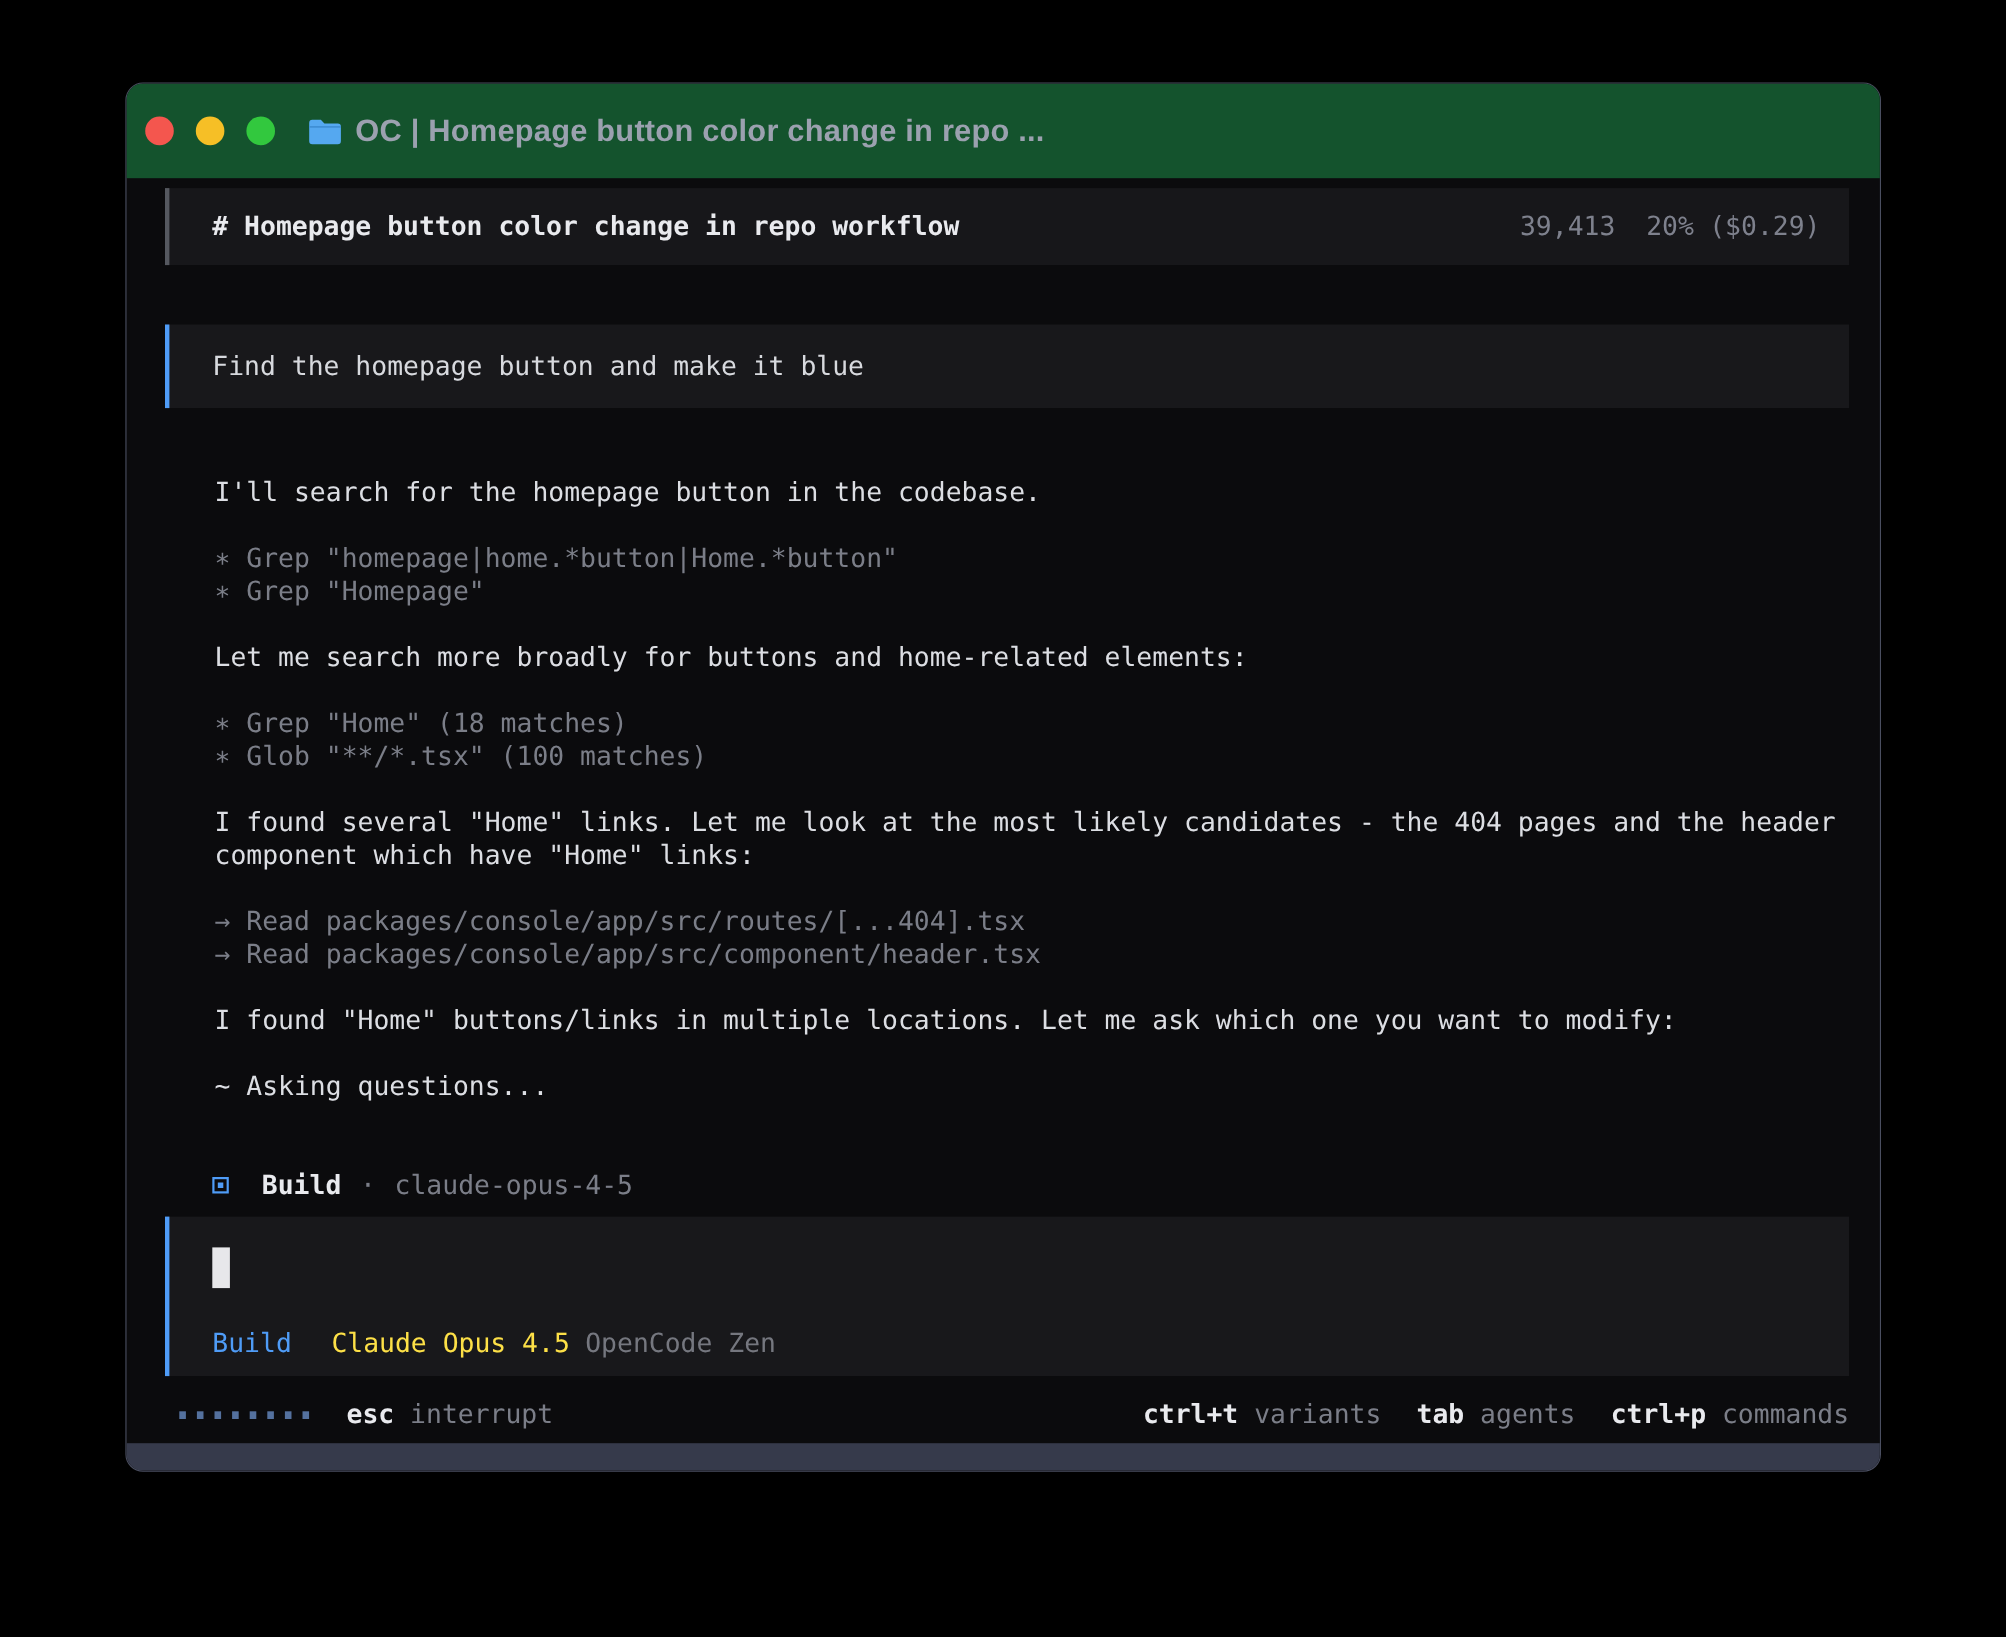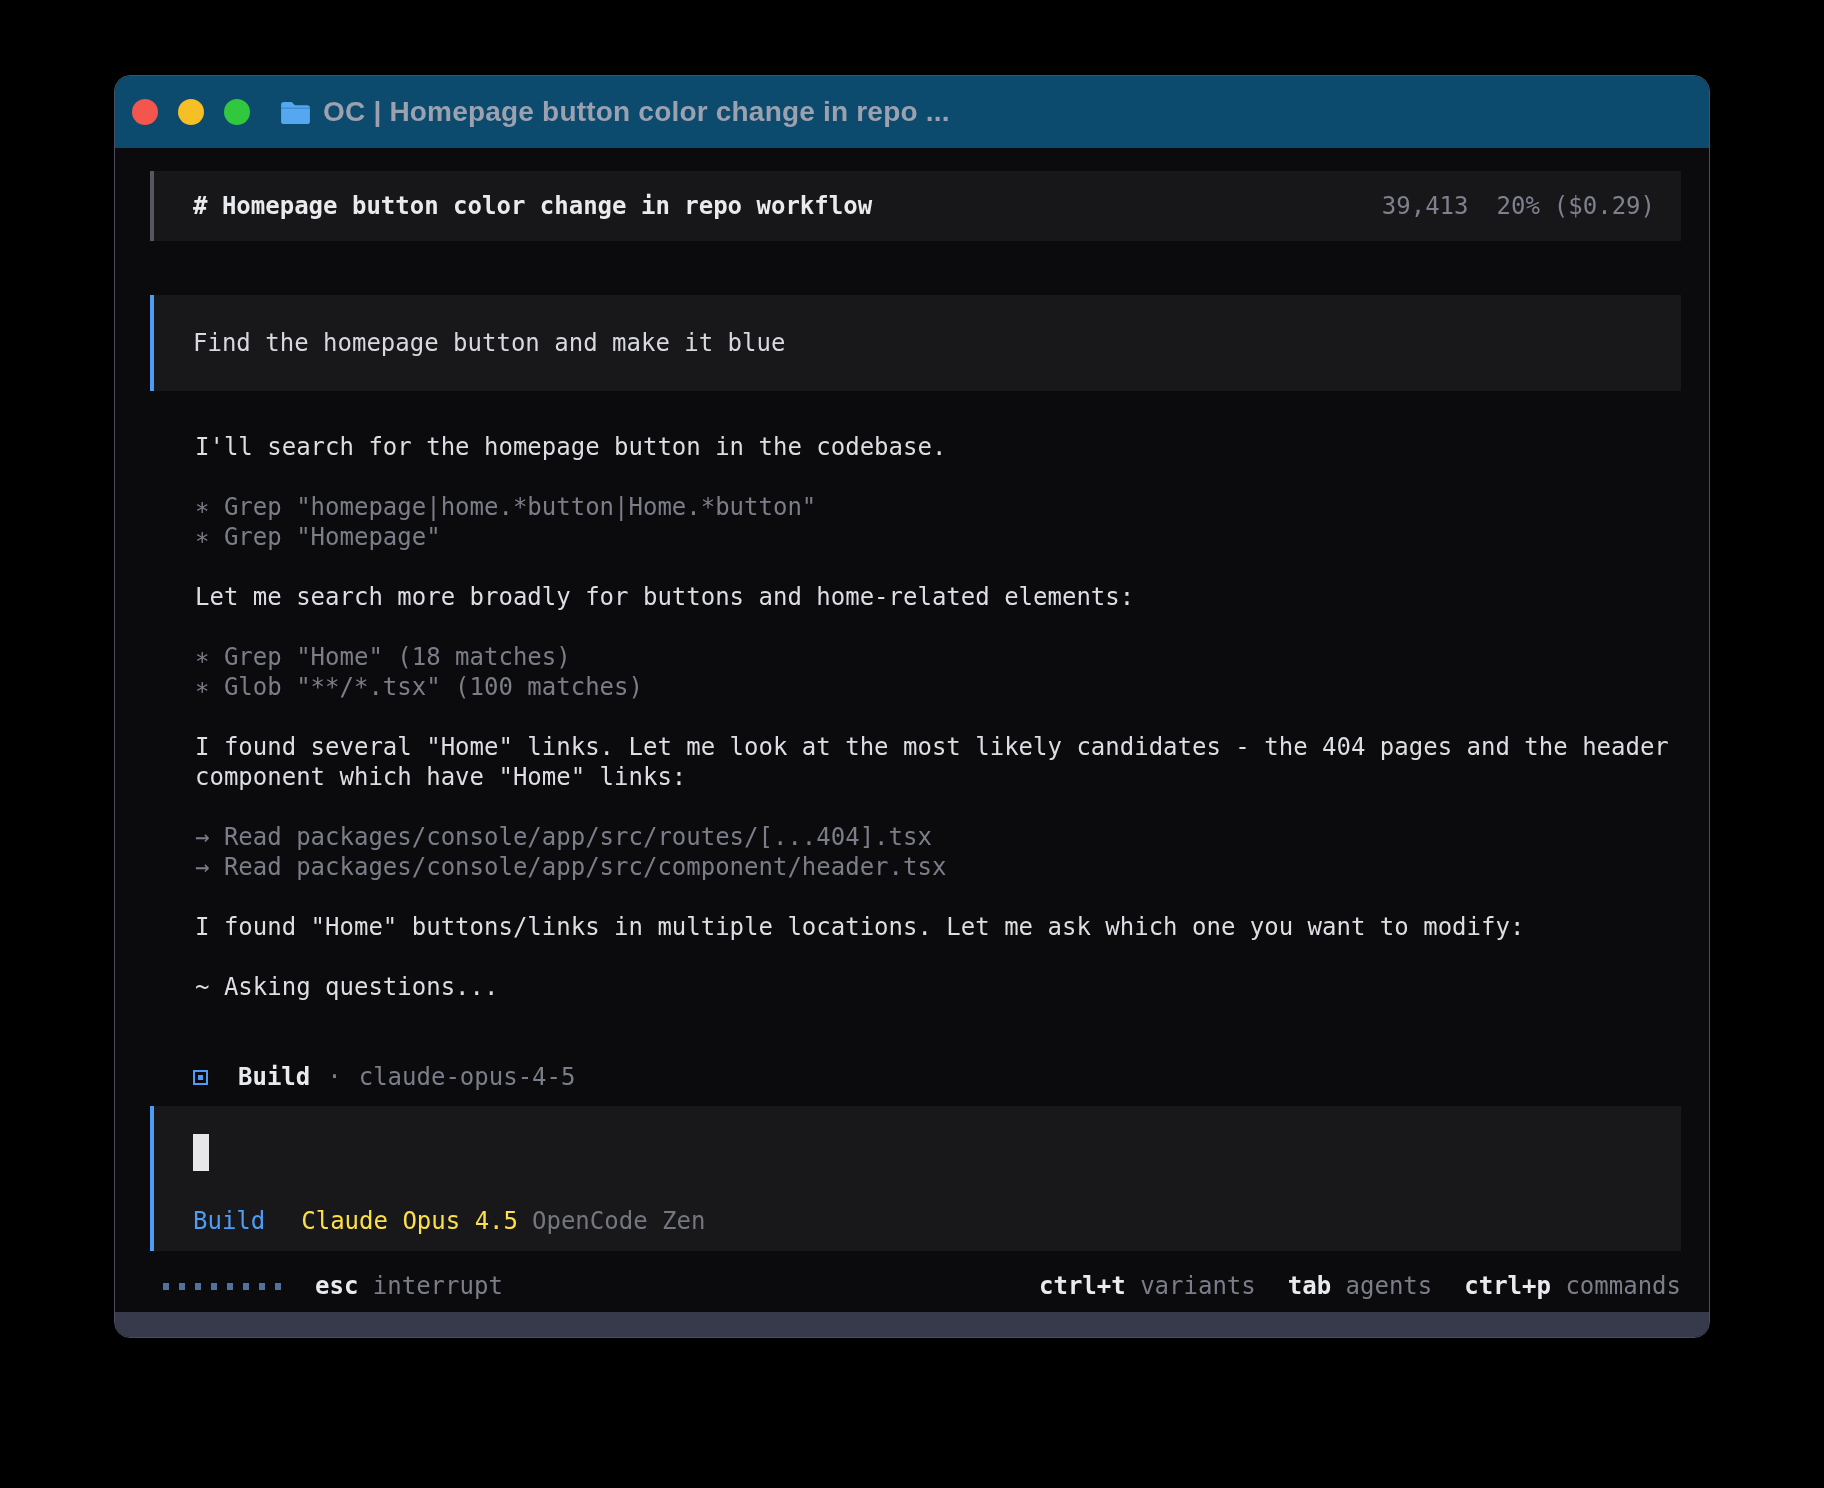--- a/index.html
+++ b/index.html
@@ -4,42 +4,42 @@
 <style>
   * { margin:0; padding:0; box-sizing:border-box; }
   html,body { width:1824px; height:1488px; background:#000; overflow:hidden;
     font-family:"DejaVu Sans Mono", monospace; }
 
   .window { position:absolute; left:114px; top:75px; width:1596px; height:1263px;
     background:#0b0b0d; border-radius:16px; border:1px solid #4a4e60;
     box-shadow:0 20px 60px rgba(0,0,0,.7); overflow:hidden; }
 
   
-  .titlebar { position:absolute; left:0; top:0; right:0; height:72px;
-    background:#0c4a6e; display:flex; align-items:center; }
+  .titlebar { position:absolute; left:0; top:0; right:0; height:86px;
+    background:#14532d; display:flex; align-items:center; }
   .lights { display:flex; gap:20px; margin-left:17px; }
   .light { width:26px; height:26px; border-radius:50%; }
   .light.red { background:#f4564e; }
   .light.yellow { background:#f6bf26; }
   .light.green { background:#32c83e; }
   .folder { margin-left:30px; width:31px; height:25px; }
   .win-title { margin-left:12px; font-family:"Liberation Sans", sans-serif;
     font-weight:700; font-size:28px; color:#9ba1af; letter-spacing:.2px;
     white-space:nowrap; }
 
   
   .header-box { position:absolute; left:35px; top:95px; width:1531px; height:70px;
     background:#17171a; border-left:4px solid #55585f;
     display:flex; align-items:center; padding:0 26px 0 39px; }
   .header-title { font-weight:700; font-size:24px; color:#e9eaee; white-space:nowrap;text-align:right; }
   .header-stats { margin-left:auto; display:flex; align-items:flex-start; gap:14px;
     font-size:24px; color:#7e818d; white-space:nowrap; }
   .header-stats .tokens { margin-right:14px; }
 
-  .user-box { position:absolute; left:35px; top:219px; width:1531px; height:96px;
+  .user-box { position:absolute; left:35px; top:219px; width:1531px; height:76px;
     background:#18181b; border-left:4px solid #4f9cf7;
     display:flex; align-items:center; padding:0 26px 0 39px; }
   .user-text { font-size:24px; color:#d7d9de; }
 
   .transcript { position:absolute; left:80px; top:356px; width:1482px;
     font-size:24px; line-height:30px; }
   .transcript .block { margin-top:30px; }
   .transcript .block:first-child { margin-top:0; }
   .transcript .text { color:#dcdee3; }
   .transcript .tool { color:#7b7e88; }

